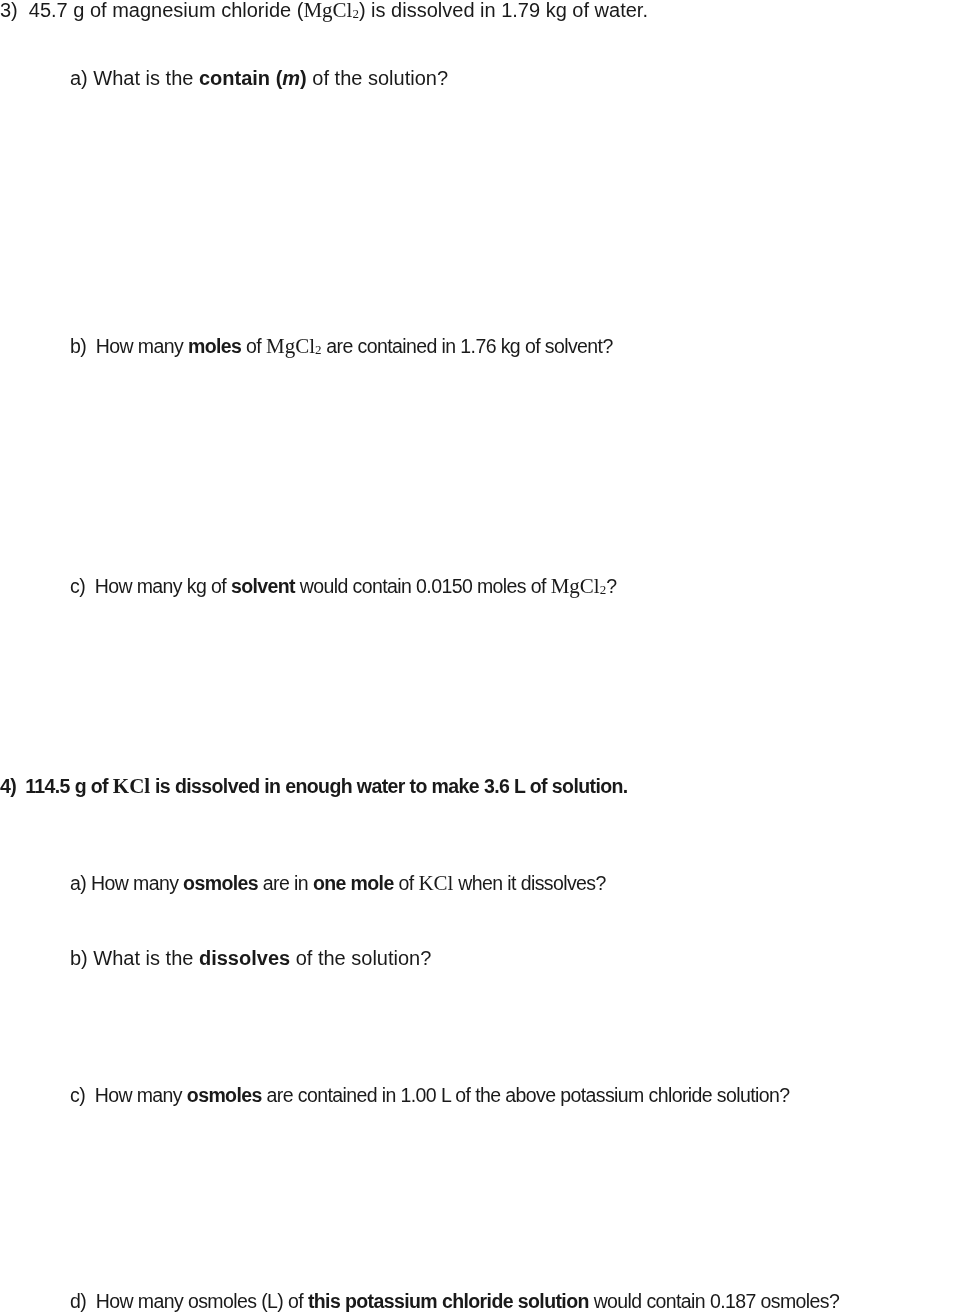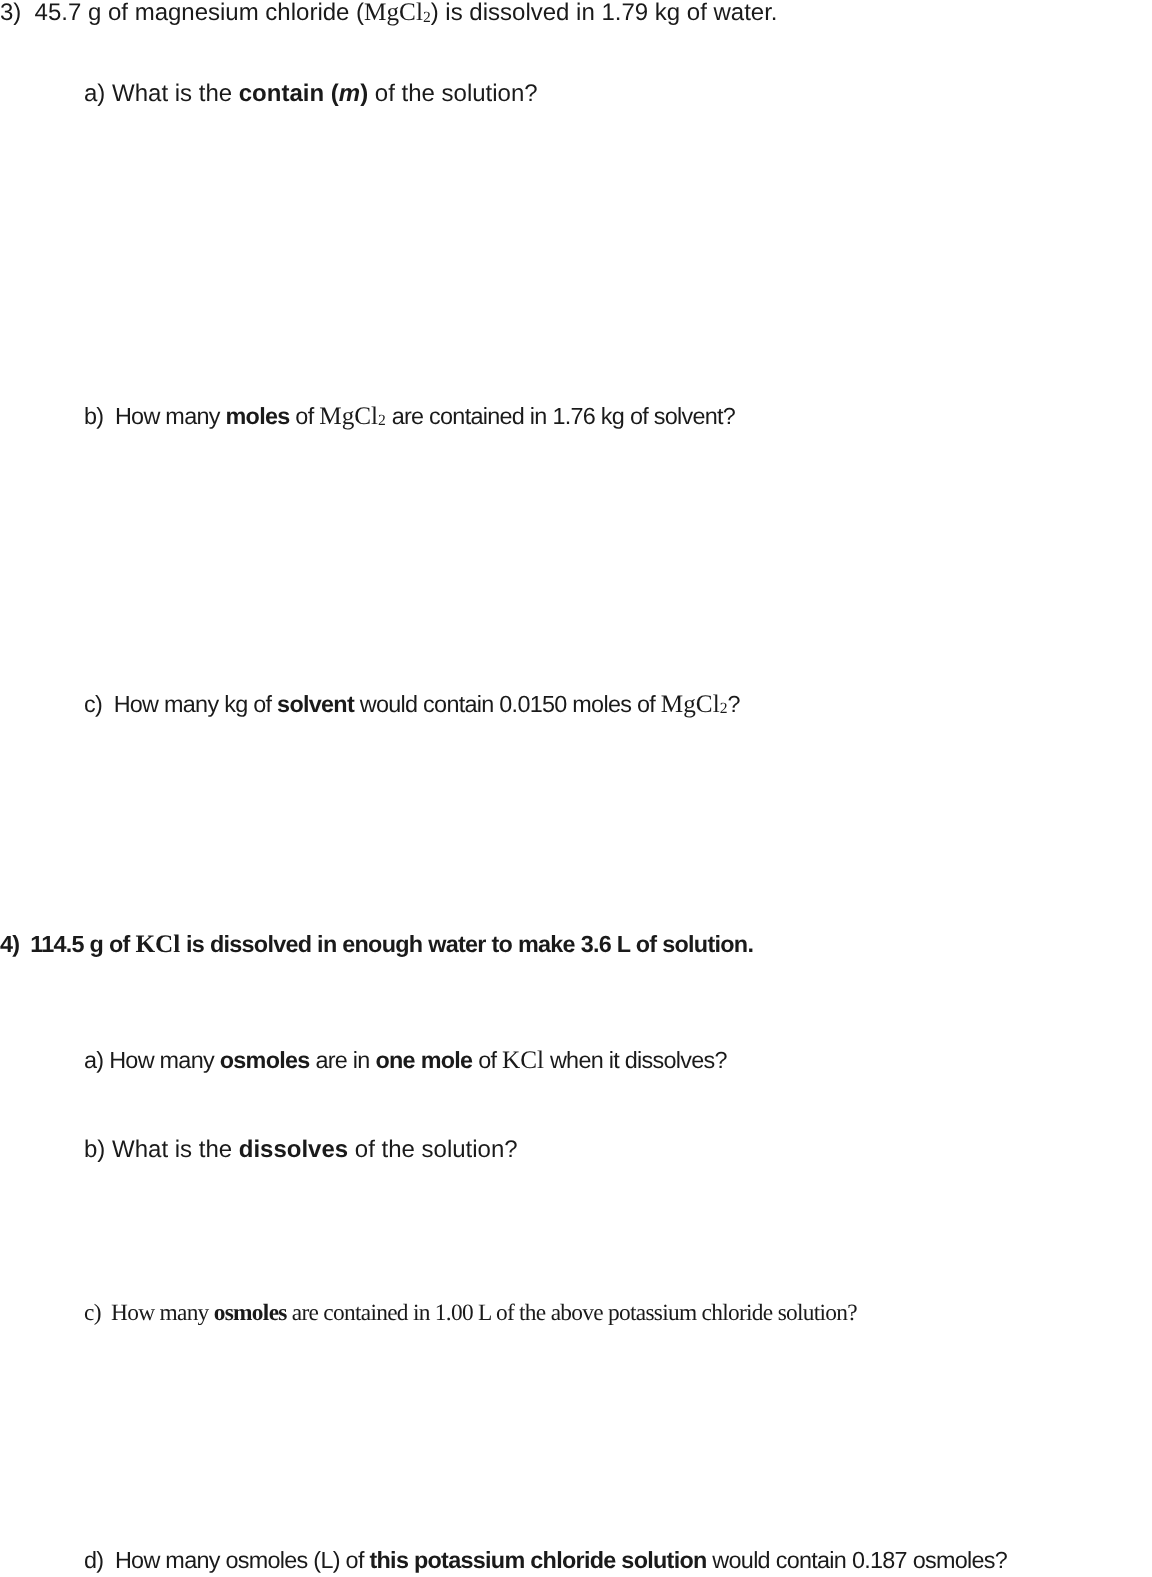--- a/index.html
+++ b/index.html
@@ -91,21 +91,21 @@
   <span>when it dissolves?</span>
 </div>
 
 <div class="line wide" style="left:70px; top:946px;">
   <span>b)</span>
   <span>What is the</span>
   <b>dissolves</b>
   <span>of the solution?</span>
 </div>
 
-<div class="line narrow" style="left:70px; top:1083px;font-family:Liberation Serif, serif;">
+<div class="line narrow" style="left:70px; top:1083px;">
   <span>c)</span>&nbsp;
   <span>How many</span>
   <b>osmoles</b>
   <span>are contained in 1.00 L of the above potassium chloride solution?</span>
 </div>
 
 <div class="line narrow" style="left:70px; top:1289px;">
   <span>d)</span>&nbsp;
   <span>How many osmoles (L) of</span>
   <b>this potassium chloride solution</b>

